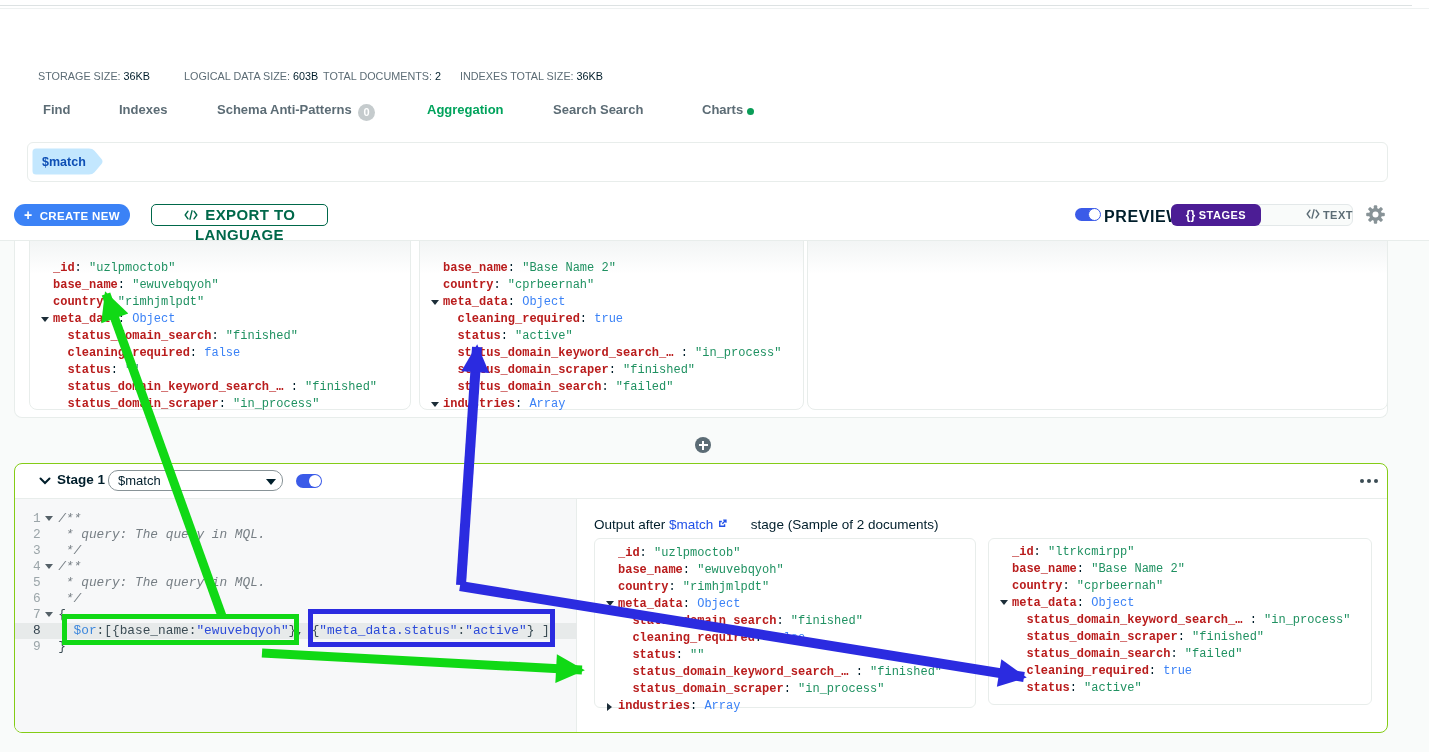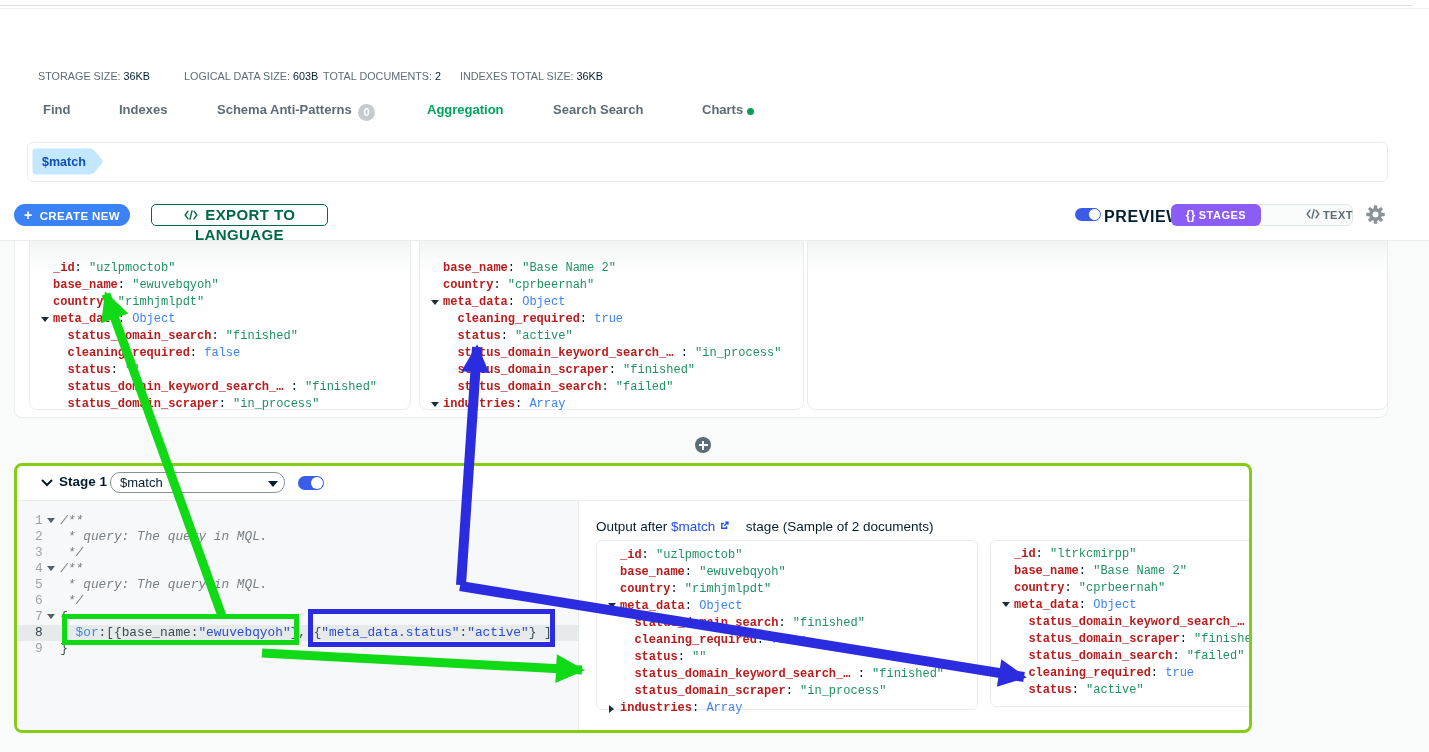--- a/index.html
+++ b/index.html
@@ -68,21 +68,21 @@
         </g>
       </svg> EXPORT TO LANGUAGE
   </div>
 
   <div class="abs" style="left:1075px;top:208px;width:25px;height:13px;border-radius:7px;background:#3B5BE8;">
     <div class="abs" style="right:-1px;top:-0.5px;width:13px;height:13px;border-radius:50%;background:#fff;border:0.5px solid #3B5BE8;"></div>
   </div>
   <div class="abs" style="left:1104px;top:208px;font-size:16px;font-weight:bold;letter-spacing:0.6px;">PREVIEW</div>
 
   <div class="abs" style="left:1171px;top:204px;width:182px;height:22px;background:#F9FBFA;border:1px solid #E3E8E9;border-radius:6px;"></div>
-  <div class="abs" style="left:1171px;top:204px;width:90px;height:22px;background:#8b5cf6;border-radius:6px;color:#fff;font-size:11px;font-weight:bold;letter-spacing:0.5px;text-align:center;line-height:22px;"><span style="font-size:12px;letter-spacing:0;">{}</span>&nbsp;STAGES</div>
+  <div class="abs" style="left:1171px;top:204px;width:90px;height:22px;background:#4c1d95;border-radius:6px;color:#fff;font-size:11px;font-weight:bold;letter-spacing:0.5px;text-align:center;line-height:22px;"><span style="font-size:12px;letter-spacing:0;">{}</span>&nbsp;STAGES</div>
   <div class="abs" style="left:1261px;top:204px;width:92px;height:22px;color:#5C6C75;font-size:11px;font-weight:bold;letter-spacing:0.5px;text-align:right;line-height:22px;border-radius:10px;"><svg width="14" height="10" viewBox="0 0 14 10" style="margin-right:3px;">
         <g stroke="#5C6C75" stroke-width="1.4" fill="none" stroke-linecap="round" stroke-linejoin="round">
           <path d="M4 1.2 L1.2 5 L4 8.8"></path>
           <path d="M10 1.2 L12.8 5 L10 8.8"></path>
           <path d="M8 0.8 L6 9.2"></path>
         </g>
       </svg>TEXT</div>
 
   <svg class="abs" style="left:1366px;top:205px;" width="19" height="19" viewBox="-9.5 -9.5 19 19">
     <g fill="#889397">
@@ -134,21 +134,21 @@
     <span class="tri-d abs" style="left:26px;top:76px;"></span>
     <span class="tri-d abs" style="left:416px;top:59px;"></span>
     <span class="tri-d abs" style="left:416px;top:161px;"></span>
   </div>
 
   <div class="abs" style="left:695px;top:437px;width:16px;height:16px;border-radius:50%;background:#5C6C75;">
     <div class="abs" style="left:3.5px;top:7px;width:9px;height:2px;background:#fff;"></div>
     <div class="abs" style="left:7px;top:3.5px;width:2px;height:9px;background:#fff;"></div>
   </div>
 
-  <div class="abs" id="stagecard" style="left:14px;top:463px;width:1238px;height:270px;background:#fff;border:3px solid #84cc16;border-radius:8px;overflow:hidden;text-decoration:underline;">
+  <div class="abs" id="stagecard" style="left:14px;top:463px;width:1374px;height:270px;background:#fff;border:1px solid #84cc16;border-radius:8px;overflow:hidden;text-decoration:underline;">
 
     <svg class="abs" style="left:24px;top:13px;" width="12" height="8" viewBox="0 0 12 8">
         <path d="M1.5 1.5 L6 6 L10.5 1.5" fill="none" stroke="#001E2B" stroke-width="2" stroke-linecap="round"></path>
       </svg>
     <div class="abs" style="left:42px;top:8px;font-size:13.5px;font-weight:bold;">Stage 1</div>
     <div class="abs" style="left:93px;top:6px;width:175px;height:21px;border:1px solid #889397;border-radius:10px;background:#fff;font-size:13px;line-height:19px;padding-left:9px;">$match
       <span class="abs" style="right:6px;top:8px;width:0;height:0;border-left:5px solid transparent;border-right:5px solid transparent;border-top:6px solid #001E2B;"></span>
     </div>
     <div class="abs" style="left:281px;top:10px;width:26px;height:14px;border-radius:7px;background:#3B5BE8;">
       <div class="abs" style="right:1px;top:1px;width:12px;height:12px;border-radius:50%;background:#fff;"></div>
@@ -181,21 +181,21 @@
   <span class="cb1">$or</span>:[{base_name:<span class="cb2">"ewuvebqyoh"</span>}, {<span class="cb2">"meta_data.status"</span>:<span class="cb2">"active"</span>} ]
 }</pre>
     <span class="ftri abs" style="left:30px;top:52px;"></span>
     <span class="ftri abs" style="left:30px;top:100px;"></span>
     <span class="ftri abs" style="left:30px;top:148px;"></span>
 
     <div class="abs" style="left:579px;top:53px;font-size:13.5px;color:#001E2B;">Output after <span style="color:#2050E8;">$match</span>
       <svg width="11" height="11" viewBox="0 0 16 16" style="position:relative;top:0px;">
           <path fill="#2050E8" d="M9 2 h5 v5 h-2 v-1.6 L8.4 9 7 7.6 10.6 4 H9 Z M3 4 h4 v2 H5 v5 h5 V9 h2 v4 H3 Z"></path>
         </svg>
-      <span style="margin-left:12px;"> stage (Sample of 2 documents)</span>
+      <span style="margin-left:19px;"> stage (Sample of 2 documents)</span>
     </div>
     <div class="card" style="left:579px;top:74px;width:382px;height:170px;border-radius:6px;"></div>
     <div class="card" style="left:973px;top:74px;width:384px;height:167px;border-radius:6px;"></div>
     <pre class="abs" style="left:603px;top:81px;font-size:12px;line-height:17px;"><span class="k">_id</span>: <span class="g">"uzlpmoctob"</span>
 <span class="k">base_name</span>: <span class="g">"ewuvebqyoh"</span>
 <span class="k">country</span>: <span class="g">"rimhjmlpdt"</span>
 <span class="k">meta_data</span>: <span class="n">Object</span>
   <span class="k">status_domain_search</span>: <span class="g">"finished"</span>
   <span class="k">cleaning_required</span>: <span class="n">false</span>
   <span class="k">status</span>: <span class="g">""</span>

